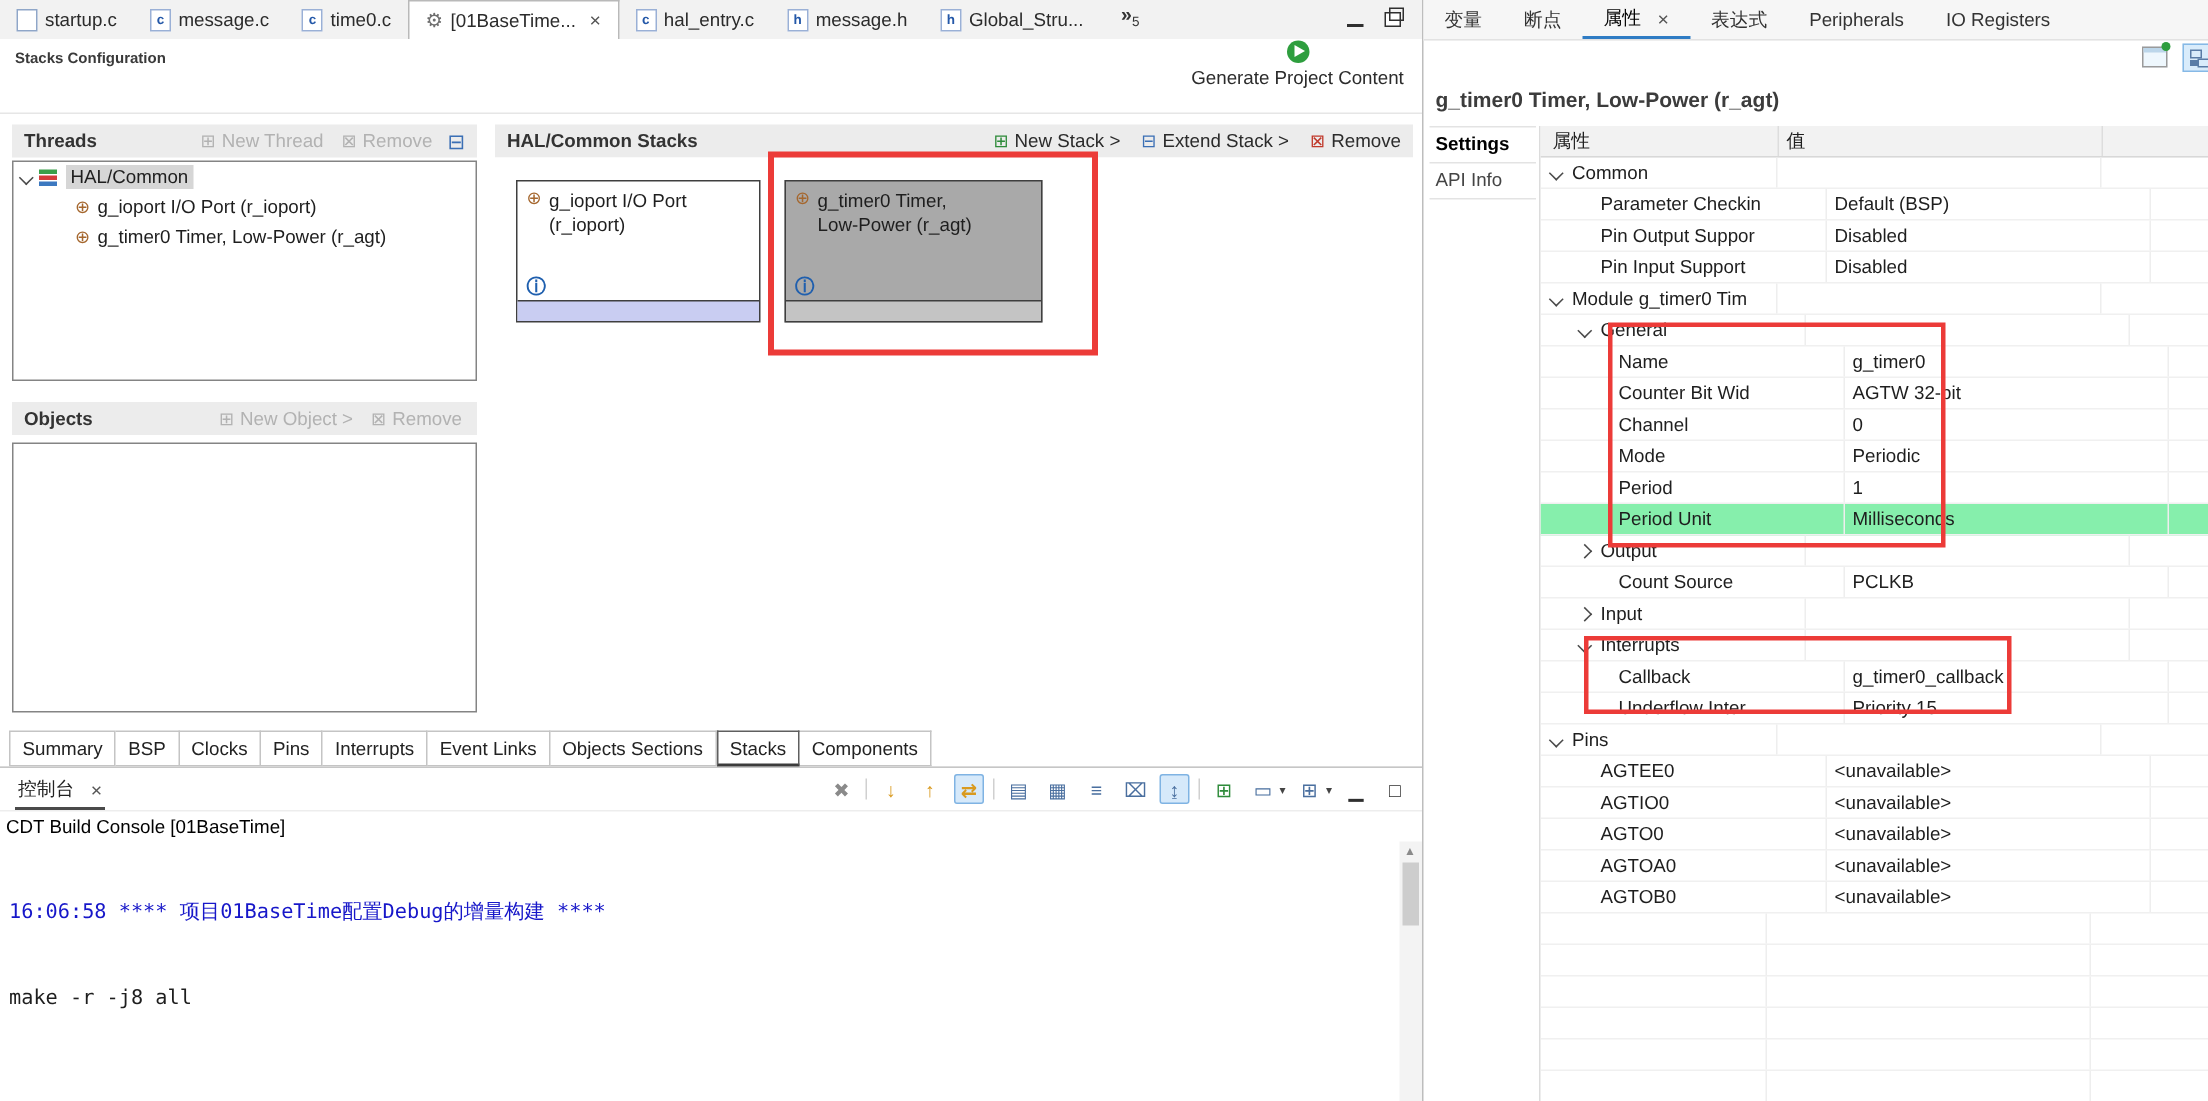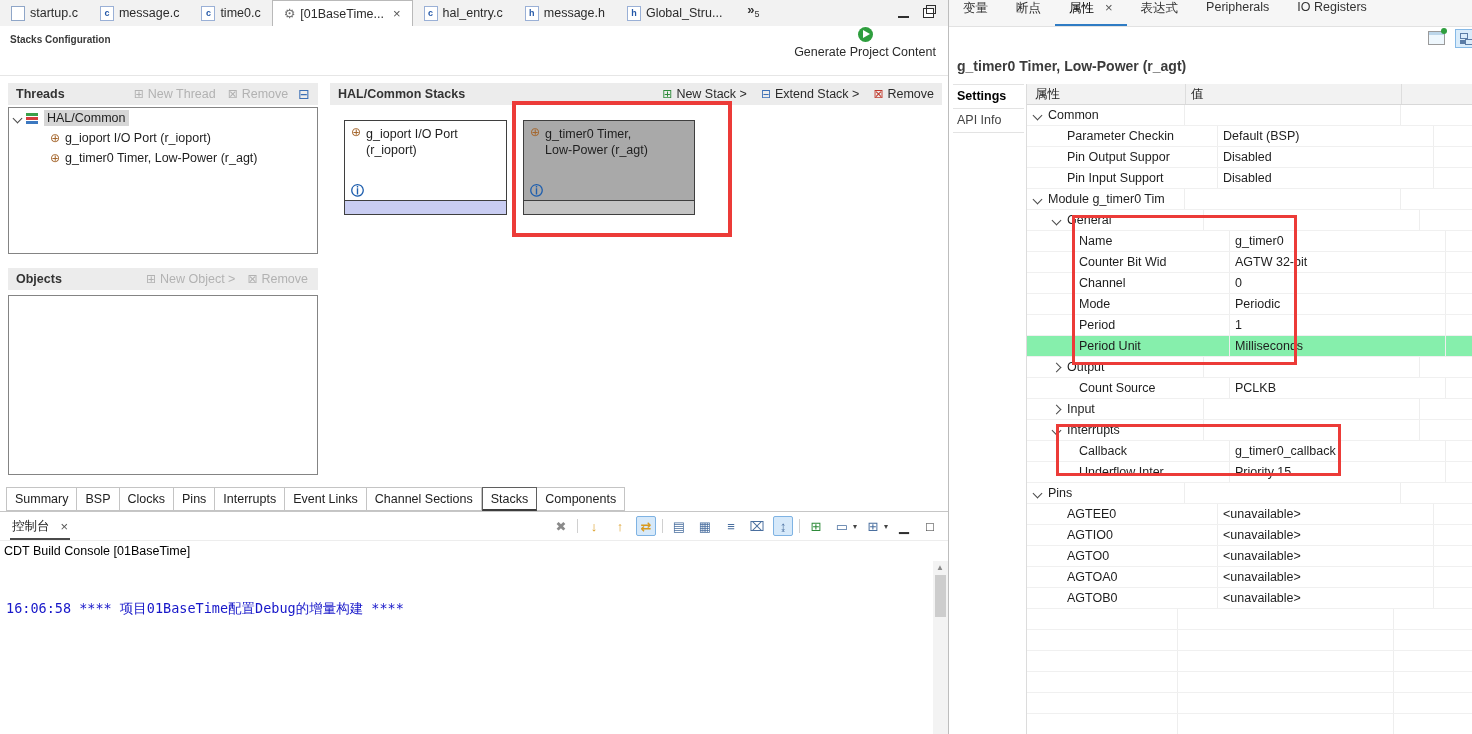--- a/index.html
+++ b/index.html
@@ -100,21 +100,21 @@
                 white-space:pre;tab-size:8;overflow:hidden;}
   .cline{min-height:19px;}
   .cline.blue{color:#1717c9;}
   .cscroll{position:absolute;right:0;top:49px;width:15px;bottom:0;background:#f3f3f3;}
   .cthumb{position:absolute;left:2px;right:2px;top:14px;height:42px;background:#cdcdcd;}
   .cscroll-up{position:absolute;top:2px;left:3px;font-size:8px;color:#8a8a8a;}
 
   
   .right-panel{position:absolute;left:948px;top:0;width:524px;height:734px;background:#fff;border-left:1px solid #bdbdbd;}
   .rp-tabbar{height:26px;display:flex;align-items:stretch;background:#f6f6f6;border-bottom:1px solid #e2e2e2;font-size:12.5px;}
-  .rtab{padding:0 14px;display:flex;align-items:flex-start;gap:7px;color:#333;cursor:pointer;white-space:nowrap;}
+  .rtab{padding:0 14px;display:flex;align-items:center;gap:7px;color:#333;cursor:pointer;white-space:nowrap;}
   .rtab.active{border-bottom:2px solid #2f7cc4;color:#000;}
   .rp-toolbar{height:22px;display:flex;justify-content:flex-end;align-items:center;gap:10px;padding-right:0;overflow:hidden;}
   .pin-icon{width:15px;height:12px;border:1px solid #9a9a9a;background:#eef7fd;position:relative;display:inline-block;cursor:pointer;}
   .pin-icon::before{content:"";position:absolute;left:0;top:0;right:0;height:3px;background:#bcd6ea;}
   .pin-icon::after{content:"";position:absolute;right:-3px;top:-4px;width:6px;height:6px;background:#2e9e3e;border-radius:50%;}
   .tree-icon{width:22px;height:17px;background:#d9ecfb;border:1px solid #86b9e6;position:relative;display:inline-block;
              margin-right:-6px;cursor:pointer;}
   .tree-icon::before{content:"";position:absolute;left:4px;top:3px;width:6px;height:4px;border:1px solid #5a7ca6;}
   .tree-icon::after{content:"";position:absolute;left:9px;top:9px;width:6px;height:4px;border:1px solid #5a7ca6;box-shadow:-6px 0 0 -1px #5a7ca6;}
   .rp-title{padding:9px 0 5px 8px;font-size:14px;font-weight:bold;color:#3c3c3c;white-space:nowrap;}
@@ -284,21 +284,21 @@
     </div>
   </div>
 
   <div class="bottom-tabs">
     <div class="btab">Summary</div>
     <div class="btab">BSP</div>
     <div class="btab">Clocks</div>
     <div class="btab">Pins</div>
     <div class="btab">Interrupts</div>
     <div class="btab">Event Links</div>
-    <div class="btab">Channel Sections</div>
+    <div class="btab">Objects Sections</div>
     <div class="btab active">Stacks</div>
     <div class="btab">Components</div>
   </div>
 
   <div class="console">
     <div class="console-tabbar">
       <div class="ctab">
         <span>控制台</span>
         <span class="tabclose">×</span>
       </div>
@@ -320,20 +320,21 @@
         <span class="cdrop">▾</span>
         <span class="cicon blue">⊞</span>
         <span class="cdrop">▾</span>
         <span class="cicon dark">▁</span>
         <span class="cicon dark">□</span>
       </div>
     </div>
     <div class="console-sub">CDT Build Console [01BaseTime]</div>
     <div class="console-body">
       <div class="cline blue">16:06:58 **** 项目01BaseTime配置Debug的增量构建 ****</div>
+      <div class="cline">make -r -j8 all</div>
       
       
       
       
       
     </div>
     <div class="cscroll">
       <span class="cscroll-up">▲</span>
       <div class="cthumb"></div>
     </div>

